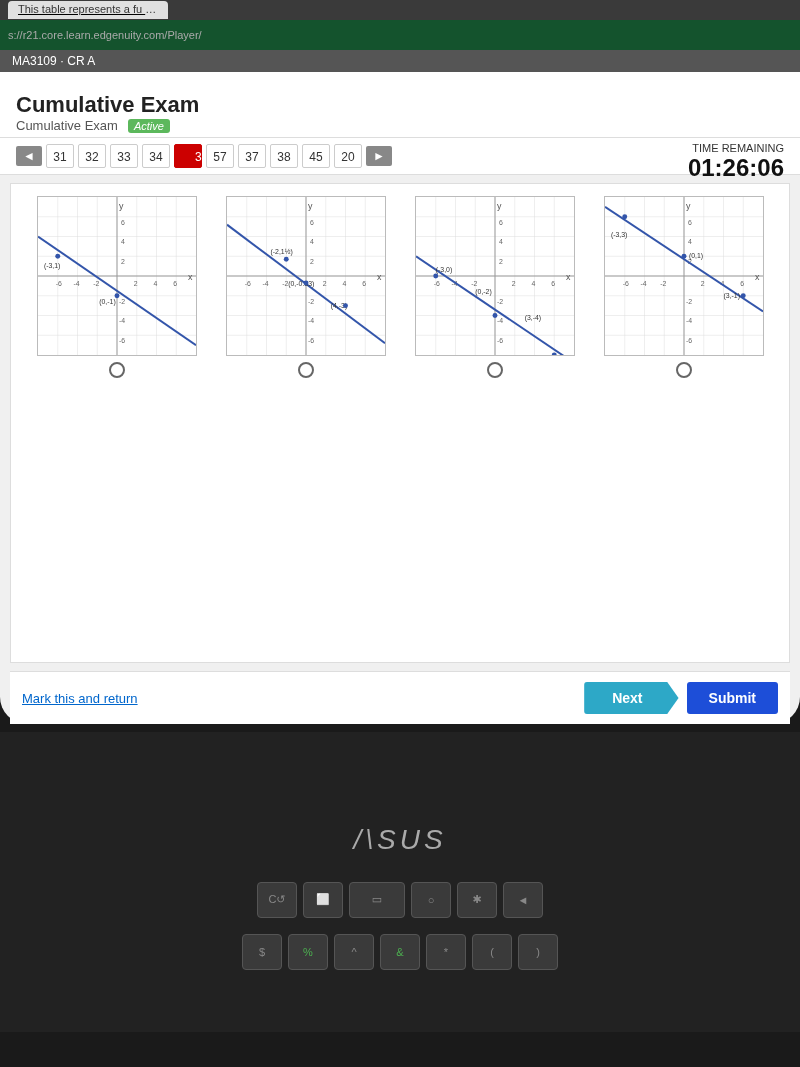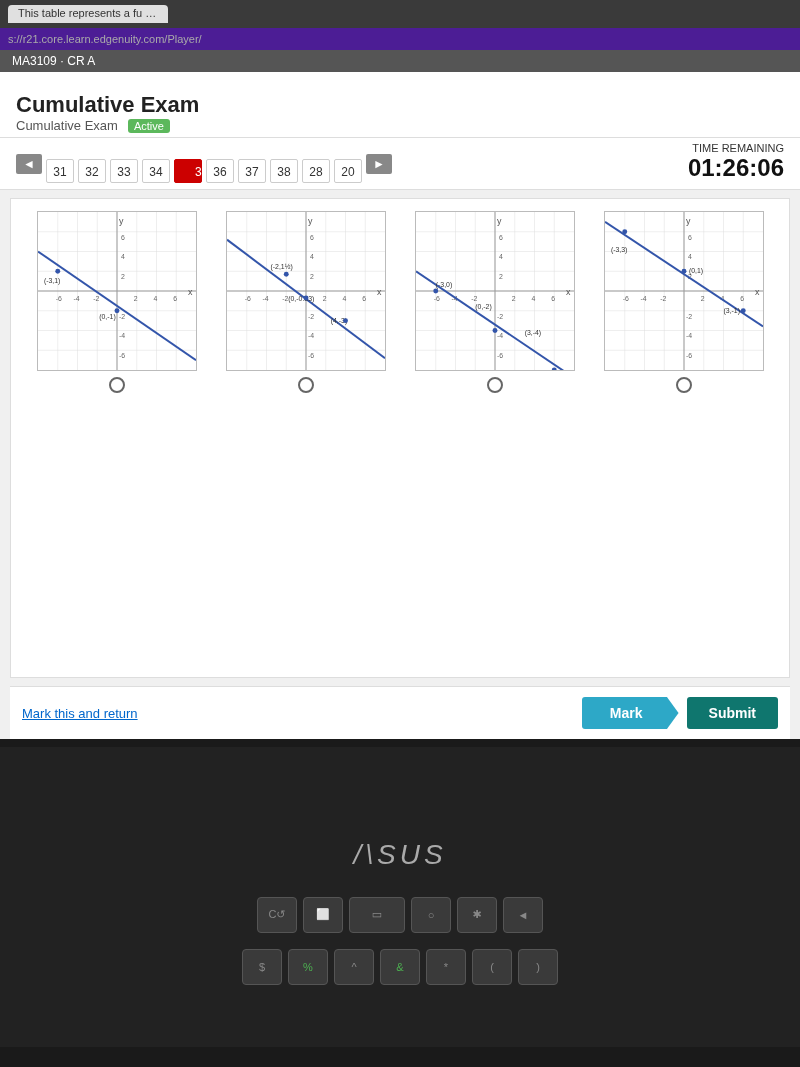--- a/index.html
+++ b/index.html
@@ -11,21 +11,22 @@
       overflow-x: hidden;
     }
 
     
     .browser-bar {
       background: #3a3a3a;
       padding: 4px 8px;
       display: flex;
       align-items: center;
       gap: 6px;
-      height: 28px;
+      height: 20px;
+      text-decoration: underline;
     }
     .browser-tab {
       background: #e0e0e0;
       border-radius: 4px 4px 0 0;
       padding: 2px 10px;
       font-size: 11px;
       color: #333;
       max-width: 160px;
       white-space: nowrap;
       overflow: hidden;
@@ -34,34 +35,35 @@
     .browser-close {
       display: inline-block;
       width: 12px;
       height: 12px;
       background: #cc3333;
       border-radius: 50%;
       margin-left: 4px;
       vertical-align: middle;
     }
     .browser-address {
-      background: #4c1d95;
+      background: #14532d;
       padding: 2px 8px;
       font-size: 11px;
       color: #aaa;
-      height: 22px;
+      height: 30px;
       display: flex;
       align-items: center;
     }
 
     
     .page-wrapper {
       background: #f0f0f0;
       margin: 0;
       padding: 0;
+      border-radius: 27px;
     }
 
     
     .top-header {
       background: #555;
       color: #fff;
       padding: 4px 12px;
       font-size: 12px;
     }
 
@@ -81,20 +83,21 @@
       display: flex;
       gap: 10px;
       align-items: center;
     }
     .active-badge {
       background: #5cb85c;
       color: #fff;
       border-radius: 3px;
       padding: 1px 6px;
       font-size: 11px;
+      font-style: italic;
     }
 
     
     .nav-row {
       background: #fff;
       padding: 6px 16px;
       display: flex;
       align-items: center;
       gap: 4px;
       border-bottom: 1px solid #ddd;
@@ -114,21 +117,20 @@
       width: 28px;
       height: 24px;
       line-height: 24px;
       text-align: center;
       border: 1px solid #ccc;
       font-size: 12px;
       background: #fff;
       color: #333;
       cursor: pointer;
       border-radius: 2px;
-      margin-top: 15px;
     }
     .nav-num.active {
       background: #cc0000;
       color: #fff;
       border-color: #cc0000;
       padding-left: 20px;
     }
     .time-remaining {
       position: absolute;
       right: 16px;
@@ -214,21 +216,21 @@
       border: none;
       padding: 8px 28px;
       font-size: 14px;
       font-weight: bold;
       cursor: pointer;
       border-radius: 3px;
       clip-path: polygon(0 0, 88% 0, 100% 50%, 88% 100%, 0 100%);
       padding-right: 36px;
     }
     .btn-submit {
-      background: #0f766e;
+      background: #1d4ed8;
       color: #fff;
       border: none;
       padding: 8px 22px;
       font-size: 14px;
       font-weight: bold;
       cursor: pointer;
       border-radius: 3px;
     }
 
     
@@ -303,24 +305,24 @@
     </div>
   </div>
 
   <div class="nav-row">
     <button class="nav-arrow">◄</button>
     <span class="nav-num">31</span>
     <span class="nav-num">32</span>
     <span class="nav-num">33</span>
     <span class="nav-num">34</span>
     <span class="nav-num active">35</span>
-    <span class="nav-num">36</span>
+    <span class="nav-num">57</span>
     <span class="nav-num">37</span>
     <span class="nav-num">38</span>
-    <span class="nav-num">28</span>
+    <span class="nav-num">45</span>
     <span class="nav-num">20</span>
     <button class="nav-arrow">►</button>
     <div class="time-remaining">
       <span>TIME REMAINING</span>
       <span class="time-value">01:26:06</span>
     </div>
   </div>
 
   <div class="question-area">
 
@@ -520,21 +522,21 @@
         </div>
         <div class="radio-circle"></div>
       </div>
 
     </div>
   </div>
 
   <div class="action-bar">
     <a class="mark-return-link">Mark this and return</a>
     <div class="action-buttons">
-      <button class="btn-next">Mark</button>
+      <button class="btn-next">Next</button>
       <button class="btn-submit">Submit</button>
     </div>
   </div>
 
 </div>
 
 <div class="keyboard-area">
   <div class="asus-logo">/\SUS</div>
   <div class="keyboard-row">
     <div class="key">C↺</div>

